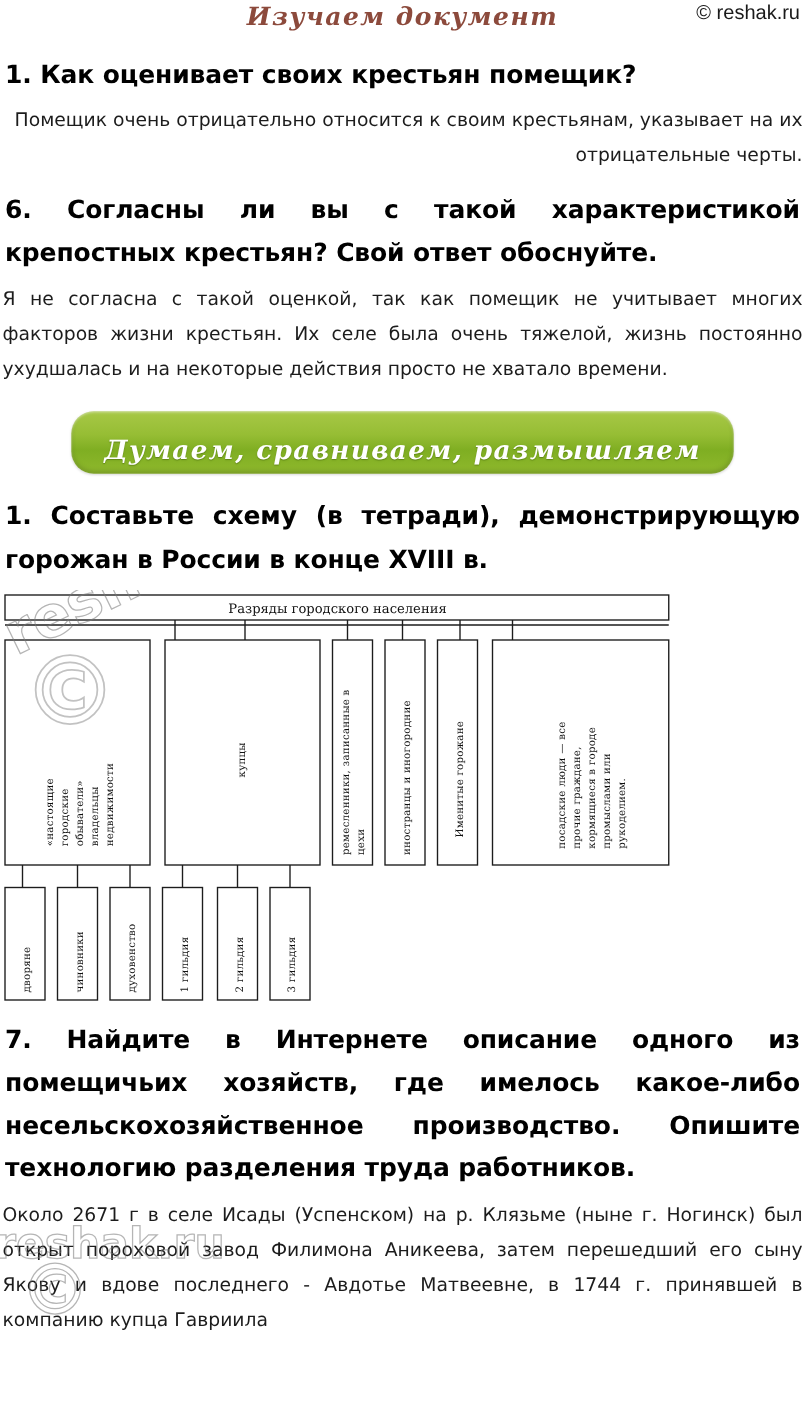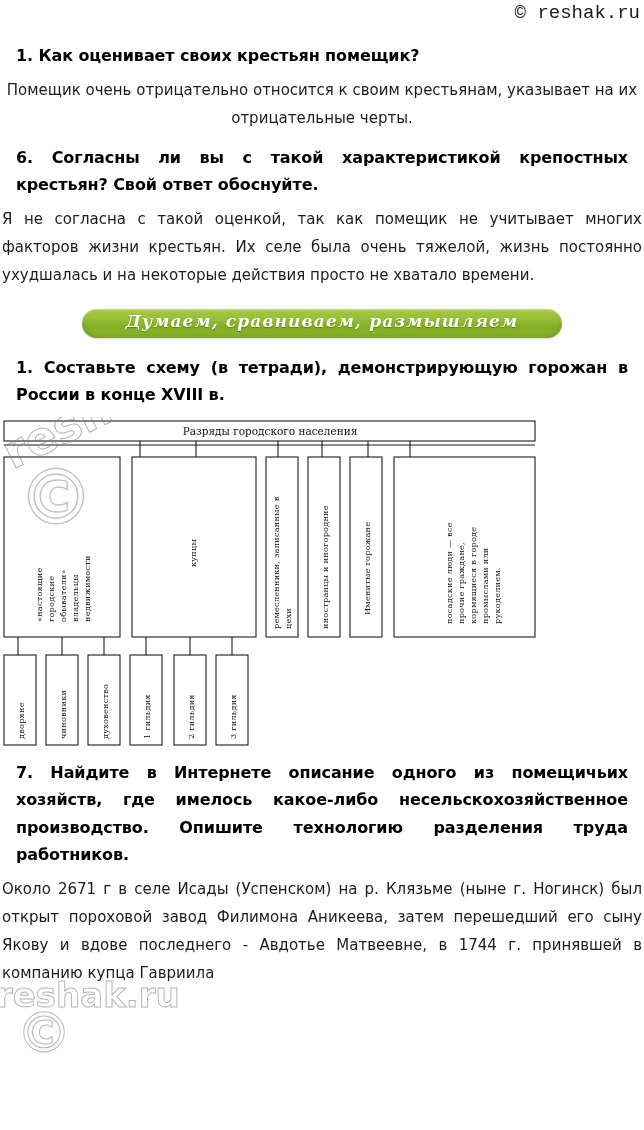--- a/index.html
+++ b/index.html
@@ -31,69 +31,69 @@
     font-style: italic;
     font-size: 20px;
     letter-spacing: 1.2px;
     color: #8c4a3c;
     text-shadow: 0 1px 0 rgba(255,255,255,0.6);
   }
   .copyright {
     position: absolute;
     right: 4px;
     top: 2px;
-    font-family: Liberation Mono, monospace;
-    font-size: 19px;
+    font-family: Liberation Sans, sans-serif;
+    font-size: 16px;
     color: #1a1a1a;
   }
 
   
   .q {
     font-weight: bold;
-    font-size: 16px;
+    font-size: 20px;
     line-height: 1.72;
     text-align: justify;
-    margin: 0 16px;
+    margin: 0 4px;
     padding-top: 12px;
     letter-spacing: -0.1px;
   }
   .q.nojust { text-align: left; }
   .a {
     font-size: 15px;
     line-height: 1.87;
     text-align: justify;
     margin: 0 2px;
     padding-top: 6px;
     color: #1c1c1c;
   }
-  .a.nojust { text-align: center; }
+  .a.nojust { text-align: right; }
 
   
   .banner-wrap {
     text-align: center;
     padding-top: 20px;
     padding-bottom: 4px;
   }
   .banner {
     display: inline-block;
     min-width: 428px;
-    padding: 2px 26px 7px;
+    padding: 18px 26px 7px;
     border-radius: 18px;
     background: linear-gradient(180deg,
       #a7c846 0%,
       #96bd34 38%,
       #7fae22 62%,
       #8fb92d 100%);
     box-shadow: inset 0 1px 2px rgba(255,255,255,.45),
                 inset 0 -2px 4px rgba(0,0,0,.18),
                 0 1px 2px rgba(0,0,0,.15);
     font-family: "DejaVu Serif", "Liberation Serif", serif;
     font-weight: bold;
     font-style: italic;
-    font-size: 17px;
+    font-size: 21px;
     letter-spacing: 1.1px;
     color: #ffffff;
     text-shadow: 0 1px 1px rgba(60,90,10,.55);
   }
 
   
   .schema {
     position: relative;
     width: 644px;
     height: 330px;
@@ -144,20 +144,21 @@
     font-size: 76px;
     -webkit-text-stroke: 1.4px rgba(120,120,120,.45);
   }
   .wm-small { font-size: 34px; }
   .wm-c-small { font-size: 56px; }
 </style>
 </head>
 <body>
 
 <div class="header">
+  <div class="doc-title">Изучаем документ</div>
   <div class="copyright">© reshak.ru</div>
 </div>
 
 <div class="q nojust">1. Как оценивает своих крестьян помещик?</div>
 <div class="a nojust">Помещик очень отрицательно относится к своим крестьянам, указывает на их отрицательные черты.</div>
 
 <div class="q">6. Согласны ли вы с такой характеристикой крепостных крестьян? Свой ответ обоснуйте.</div>
 <div class="a">Я не согласна с такой оценкой, так как помещик не учитывает многих факторов жизни крестьян. Их селе была очень тяжелой, жизнь постоянно ухудшалась и на некоторые действия просто не хватало времени.</div>
 
 <div class="banner-wrap">

